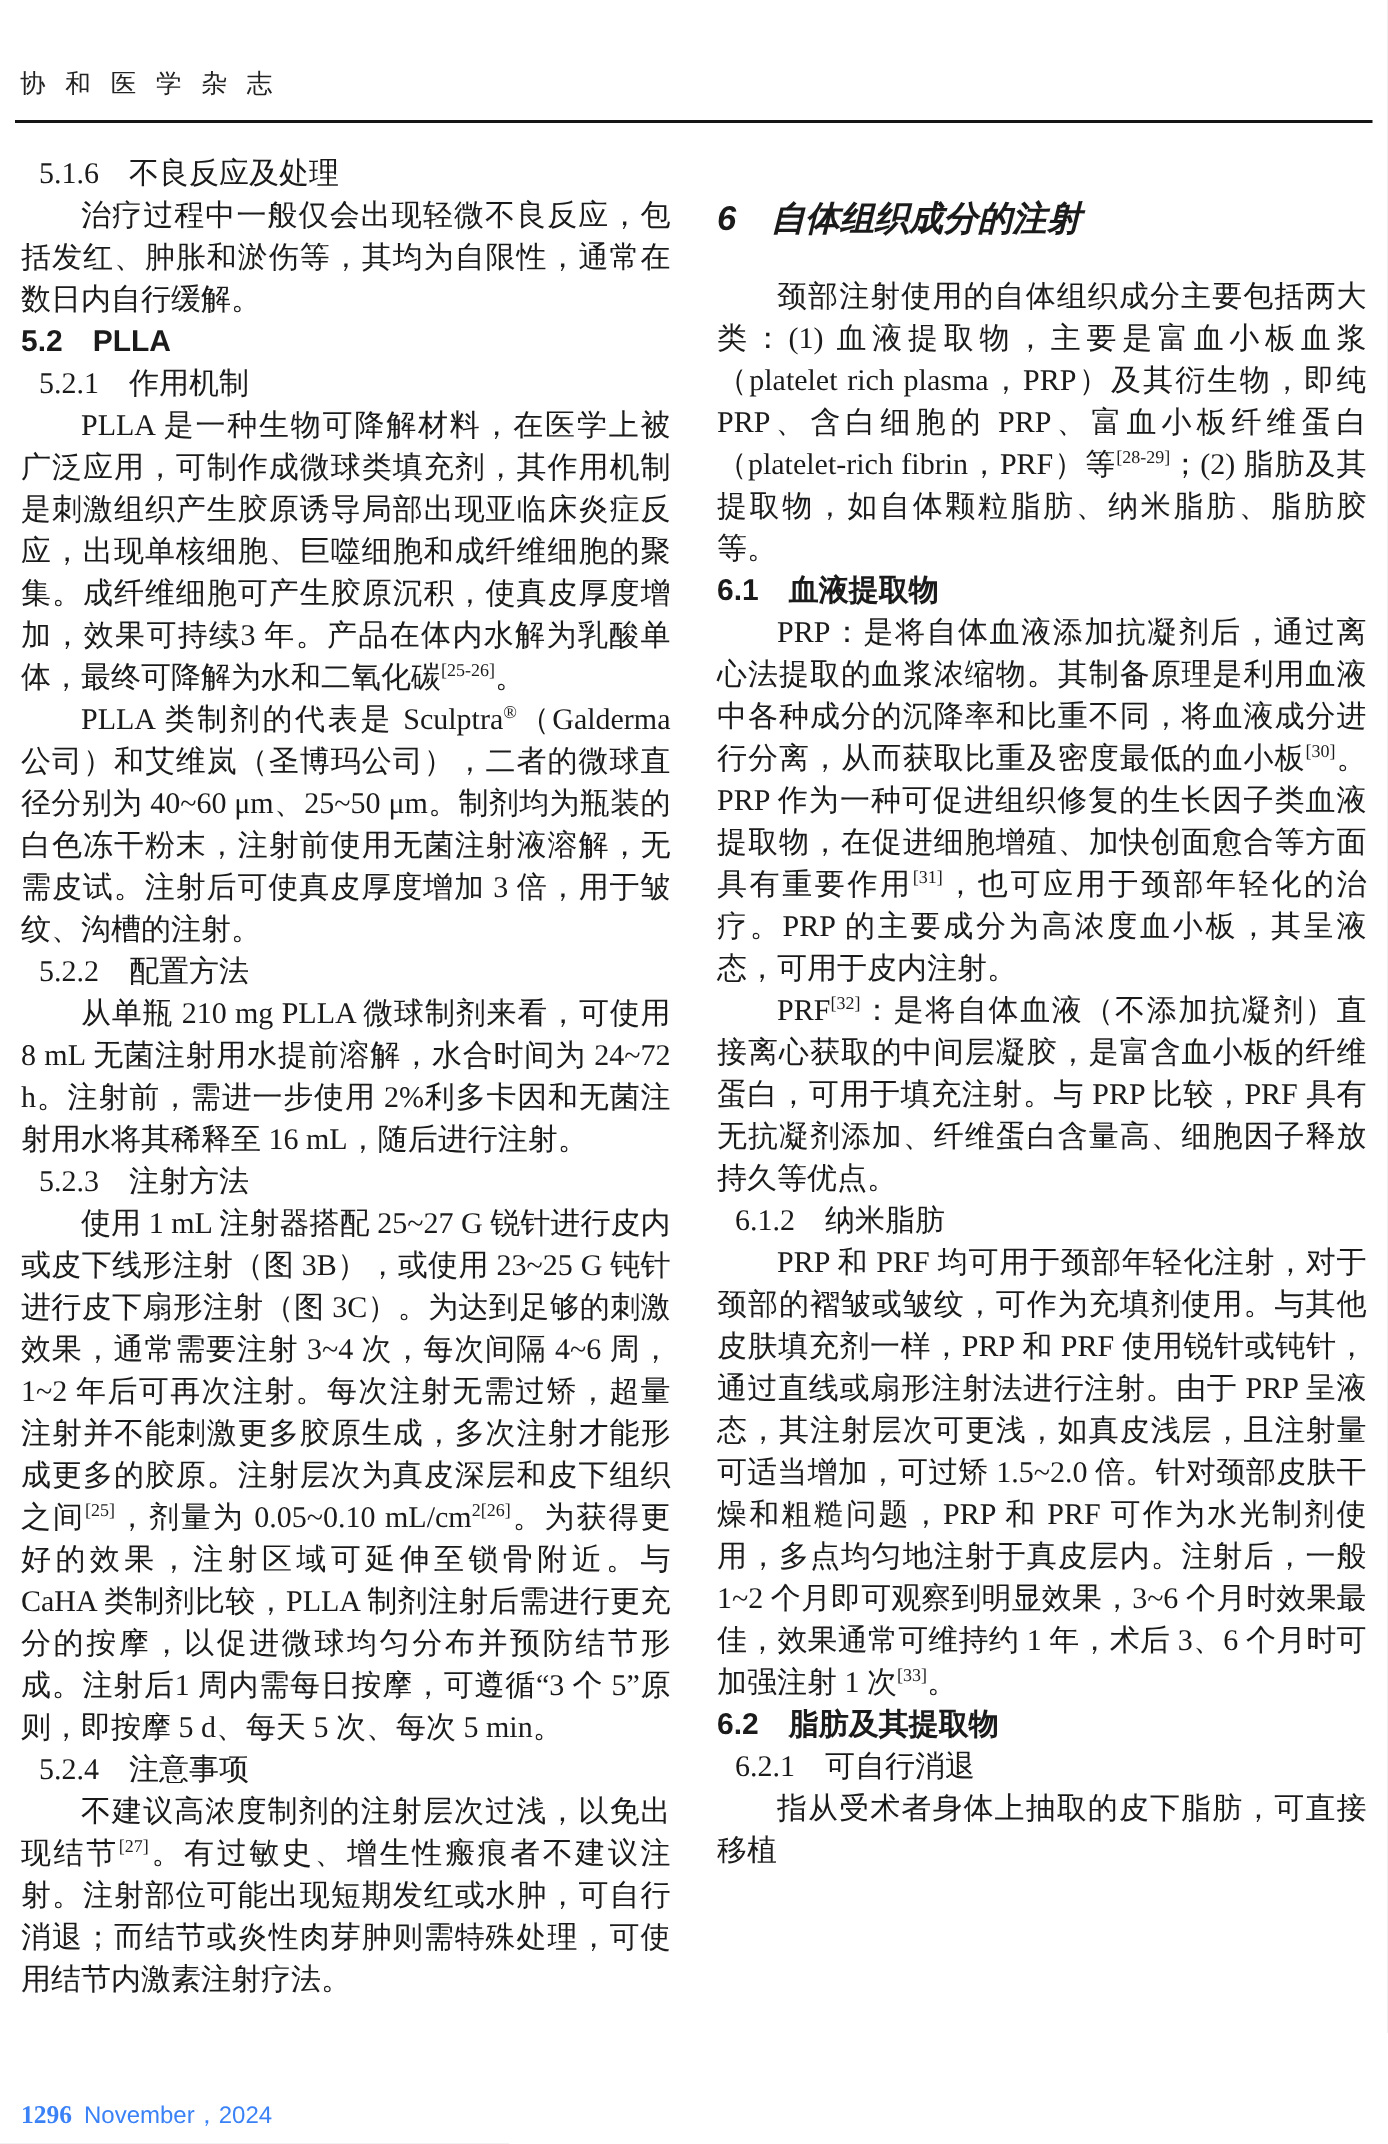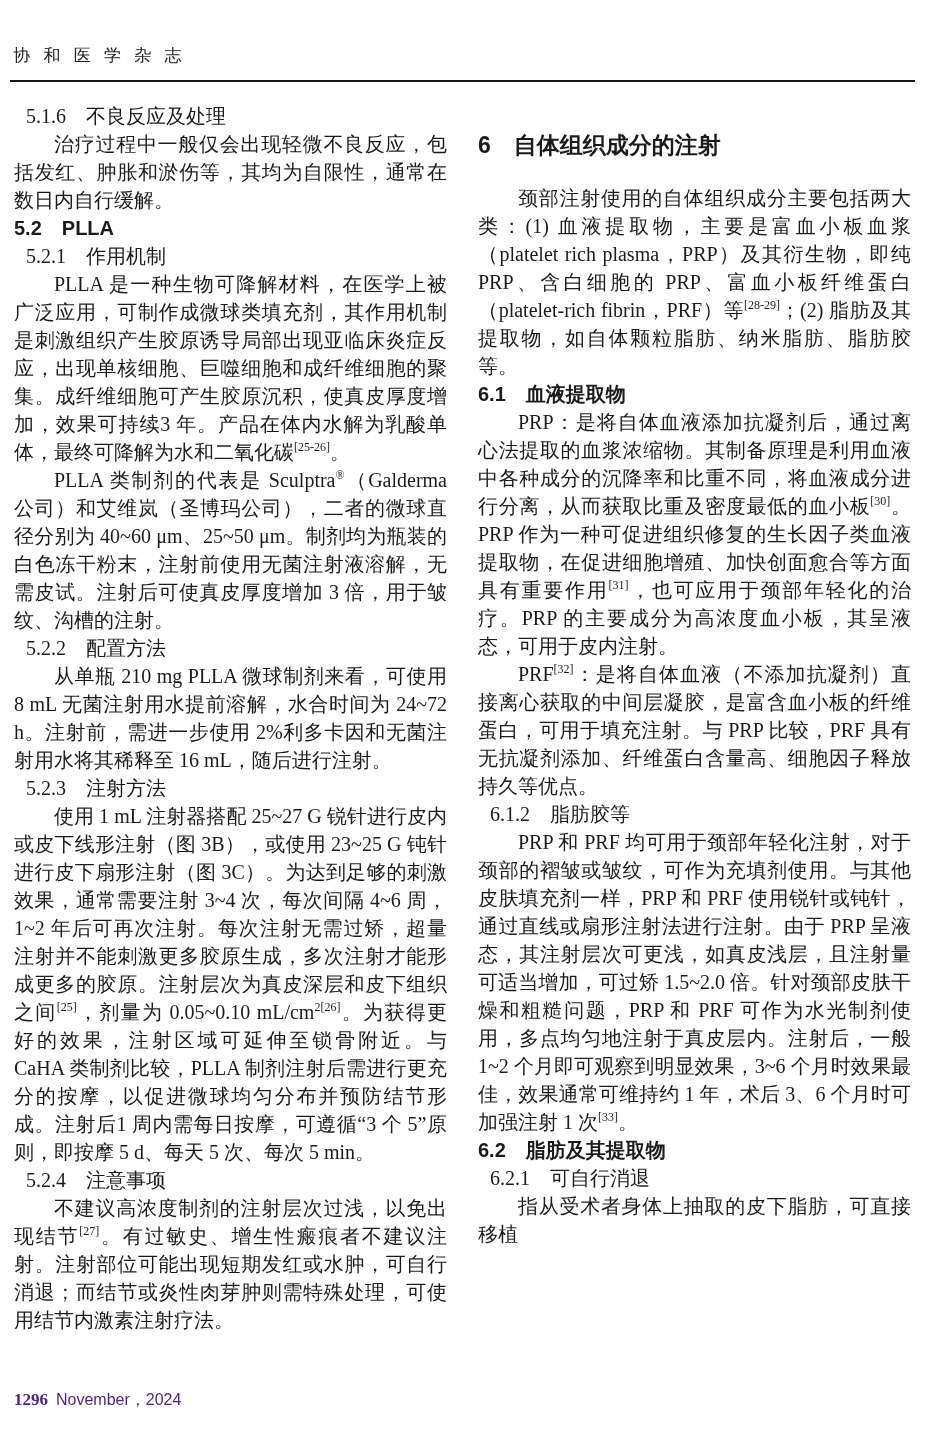--- a/index.html
+++ b/index.html
@@ -40,38 +40,39 @@
     text-align: justify;
   }
   .blk { margin: 0; }
   .blk.p { text-indent: 2em; }
   .blk.h1 {
     font-family: "Liberation Sans", "DejaVu Sans", sans-serif;
     font-weight: bold;
     font-size: 23px;
     line-height: 30px;
     margin: 28px 0 24px 0;
+    font-style: italic;
   }
   .blk.h2 {
     font-family: "Liberation Sans", "DejaVu Sans", sans-serif;
     font-weight: bold;
     font-size: 20px;
   }
   .blk.h3 { font-weight: normal; margin-left: 12px; }
   sup {
     font-size: 12px;
     line-height: 0;
     vertical-align: super;
   }
   .page-footer {
     position: absolute;
     left: 14px;
-    bottom: 18px;
+    bottom: 8px;
     font-size: 16px;
-    color: #4c1d95;
+    color: #3b82f6;
   }
   .page-num {
     font-weight: bold;
     font-size: 17px;
     font-family: "Liberation Serif", "DejaVu Serif", serif;
   }
   .issue-date {
     font-family: "Liberation Sans", "DejaVu Sans", sans-serif;
     font-size: 16px;
     margin-left: 8px;
@@ -99,21 +100,21 @@
         <p class="blk p">使用 1 mL 注射器搭配 25~27 G 锐针进行皮内或皮下线形注射（图 3B），或使用 23~25 G 钝针进行皮下扇形注射（图 3C）。为达到足够的刺激效果，通常需要注射 3~4 次，每次间隔 4~6 周，1~2 年后可再次注射。每次注射无需过矫，超量注射并不能刺激更多胶原生成，多次注射才能形成更多的胶原。注射层次为真皮深层和皮下组织之间<sup>[25]</sup>，剂量为 0.05~0.10 mL/cm<sup>2[26]</sup>。为获得更好的效果，注射区域可延伸至锁骨附近。与 CaHA 类制剂比较，PLLA 制剂注射后需进行更充分的按摩，以促进微球均匀分布并预防结节形成。注射后1 周内需每日按摩，可遵循“3 个 5”原则，即按摩 5 d、每天 5 次、每次 5 min。</p>
         <div class="blk h3">5.2.4　注意事项</div>
         <p class="blk p">不建议高浓度制剂的注射层次过浅，以免出现结节<sup>[27]</sup>。有过敏史、增生性瘢痕者不建议注射。注射部位可能出现短期发红或水肿，可自行消退；而结节或炎性肉芽肿则需特殊处理，可使用结节内激素注射疗法。</p>
       </div>
     <div class="col">
         <div class="blk h1">6　自体组织成分的注射</div>
         <p class="blk p">颈部注射使用的自体组织成分主要包括两大类：(1) 血液提取物，主要是富血小板血浆（platelet rich plasma，PRP）及其衍生物，即纯 PRP、含白细胞的 PRP、富血小板纤维蛋白（platelet-rich fibrin，PRF）等<sup>[28-29]</sup>；(2) 脂肪及其提取物，如自体颗粒脂肪、纳米脂肪、脂肪胶等。</p>
         <div class="blk h2">6.1　血液提取物</div>
         <p class="blk p">PRP：是将自体血液添加抗凝剂后，通过离心法提取的血浆浓缩物。其制备原理是利用血液中各种成分的沉降率和比重不同，将血液成分进行分离，从而获取比重及密度最低的血小板<sup>[30]</sup>。PRP 作为一种可促进组织修复的生长因子类血液提取物，在促进细胞增殖、加快创面愈合等方面具有重要作用<sup>[31]</sup>，也可应用于颈部年轻化的治疗。PRP 的主要成分为高浓度血小板，其呈液态，可用于皮内注射。</p>
         <p class="blk p">PRF<sup>[32]</sup>：是将自体血液（不添加抗凝剂）直接离心获取的中间层凝胶，是富含血小板的纤维蛋白，可用于填充注射。与 PRP 比较，PRF 具有无抗凝剂添加、纤维蛋白含量高、细胞因子释放持久等优点。</p>
-        <div class="blk h3">6.1.2　脂肪胶等</div>
+        <div class="blk h3">6.1.2　纳米脂肪</div>
         <p class="blk p">PRP 和 PRF 均可用于颈部年轻化注射，对于颈部的褶皱或皱纹，可作为充填剂使用。与其他皮肤填充剂一样，PRP 和 PRF 使用锐针或钝针，通过直线或扇形注射法进行注射。由于 PRP 呈液态，其注射层次可更浅，如真皮浅层，且注射量可适当增加，可过矫 1.5~2.0 倍。针对颈部皮肤干燥和粗糙问题，PRP 和 PRF 可作为水光制剂使用，多点均匀地注射于真皮层内。注射后，一般 1~2 个月即可观察到明显效果，3~6 个月时效果最佳，效果通常可维持约 1 年，术后 3、6 个月时可加强注射 1 次<sup>[33]</sup>。</p>
         <div class="blk h2">6.2　脂肪及其提取物</div>
         <div class="blk h3">6.2.1　可自行消退</div>
         <p class="blk p">指从受术者身体上抽取的皮下脂肪，可直接移植</p>
       </div>
   </div>
   <div class="page-footer">
     <span class="page-num">1296</span><span class="issue-date">November，2024</span>
   </div>
 </div>

